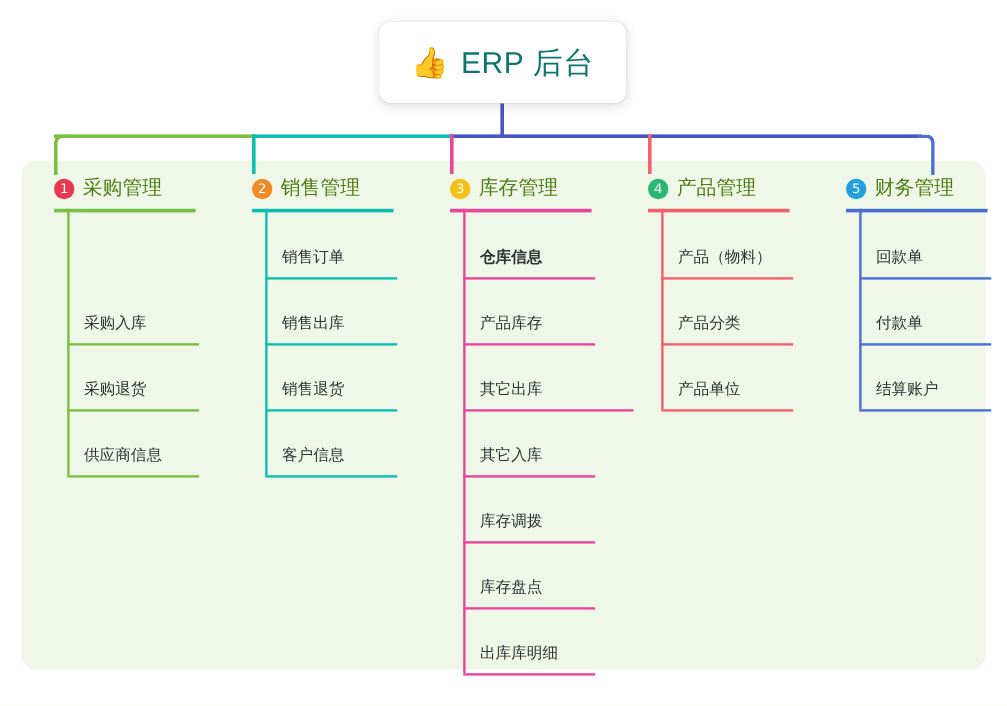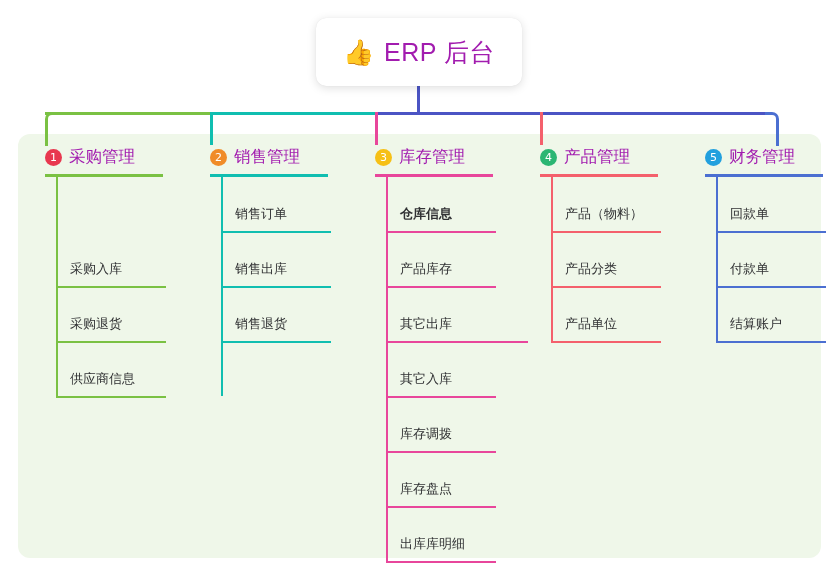--- a/index.html
+++ b/index.html
@@ -32,21 +32,21 @@
     z-index: 6;
   }
   #root-card .root-emoji {
     font-size: 25px;
     line-height: 1;
     font-family: "DejaVu Sans", sans-serif;
     color: #F0B429;
   }
   #root-card .root-title {
     font-size: 25px;
-    color: #a21caf;
+    color: #0f766e;
     letter-spacing: 0.5px;
     white-space: nowrap;
   }
 
   
   .conn {
     position: absolute;
     z-index: 2;
   }
   .conn-v-root {
@@ -127,21 +127,21 @@
     border-radius: 50%;
     color: #ffffff;
     font-size: 11px;
     line-height: 17px;
     text-align: center;
     font-family: "DejaVu Sans", sans-serif;
     flex: 0 0 auto;
   }
   .col-title {
     font-size: 16.5px;
-    color: #a21caf;
+    color: #4d7c0f;
   }
   .head-rule {
     position: absolute;
     top: 40px;
     left: 27px;
     width: 118px;
     height: 3px;
   }
   .spine {
     position: absolute;
@@ -226,20 +226,24 @@
         <div class="node-rule" style="background: rgb(16, 190, 176);"></div>
       </div>
       <div class="node" style="top: 113px;">
         <span class="node-label">销售出库</span>
         <div class="node-rule" style="background: rgb(16, 190, 176);"></div>
       </div>
       <div class="node" style="top: 168px;">
         <span class="node-label">销售退货</span>
         <div class="node-rule" style="background: rgb(16, 190, 176);"></div>
       </div>
+      <div class="node" style="top: 223px;">
+        <span class="node-label">客户信息</span>
+        <div class="node-rule" style="background: rgb(16, 190, 176);"></div>
+      </div>
     </div>
     <div class="column" style="left: 348px; top: 134px; height: 424px;">
       <div class="col-head">
         <span class="badge" style="background: rgb(246, 192, 22);">3</span>
         <span class="col-title">库存管理</span>
       </div>
       <div class="head-rule" style="background: rgb(232, 70, 155);"></div>
       <div class="spine" style="background: rgb(232, 70, 155); height: 387px;"></div>
       <div class="node" style="top: 58px; font-weight: bold;">
         <span class="node-label">仓库信息</span>

